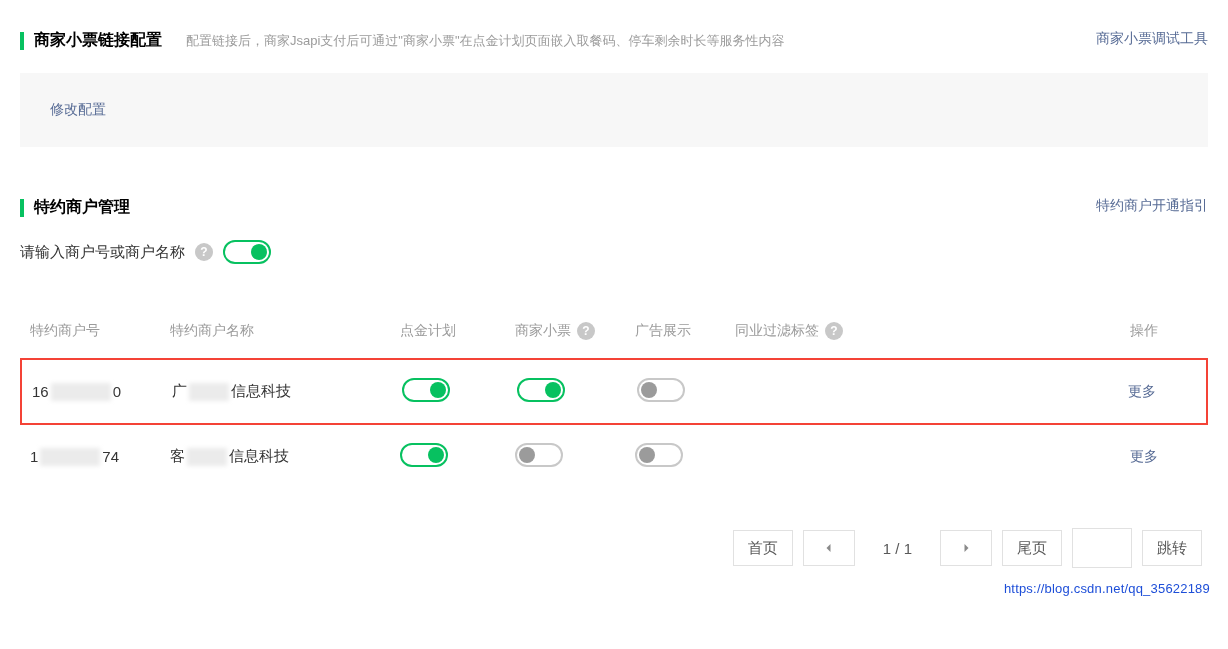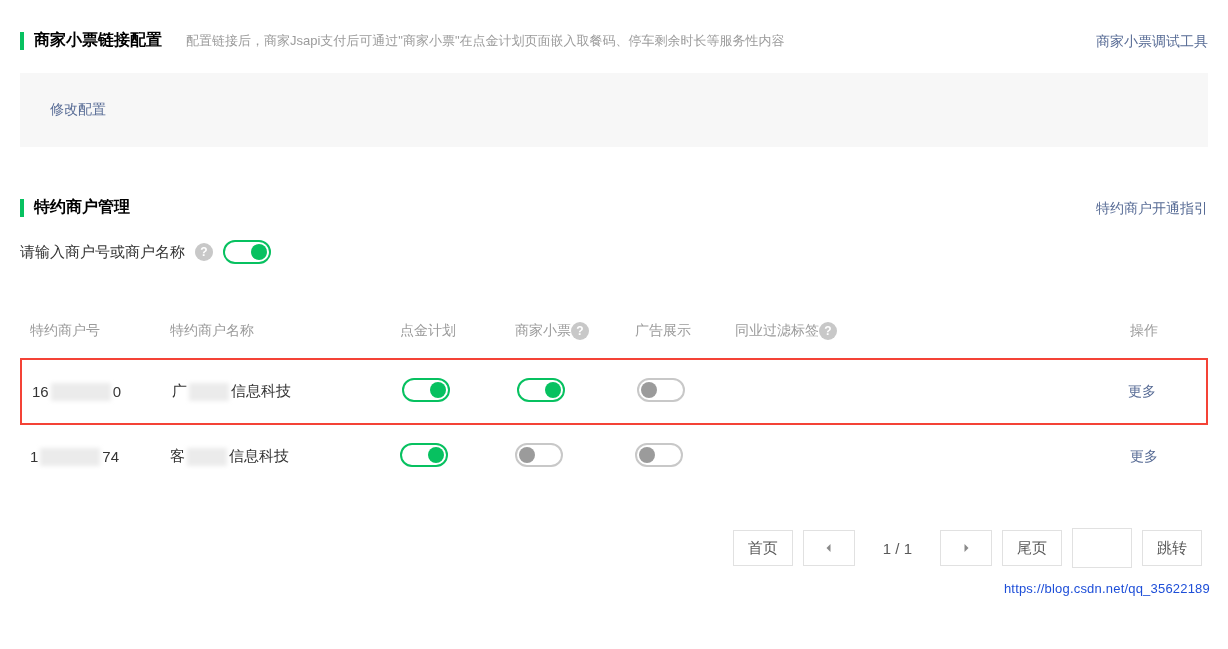--- a/index.html
+++ b/index.html
@@ -7,21 +7,21 @@
       font-family: -apple-system, BlinkMacSystemFont, "PingFang SC", "Microsoft YaHei", sans-serif;
       background: #fff;
       color: #333;
       font-size: 14px;
       width: 1228px;
     }
     .page { padding: 30px 20px 40px 20px; }
 
     .section-header {
       display: flex;
-      align-items: flex-end;
+      align-items: flex-start;
       justify-content: space-between;
       margin-bottom: 22px;
     }
     .section-title-wrap { display: flex; align-items: center; gap: 10px; }
     .green-bar { width: 4px; height: 18px; background: #07c160; }
     .section-title { font-size: 16px; font-weight: 600; color: #000; }
     .section-desc { font-size: 13px; color: #9b9b9b; margin-left: 14px; }
     .link-action { color: #576b95; font-size: 14px; cursor: pointer; }
 
     .callback-box {
@@ -97,21 +97,21 @@
     }
 
     .table { width: 100%; }
     .table-head, .table-row {
       display: grid;
       grid-template-columns: 140px 230px 115px 120px 100px 200px auto;
       align-items: center;
       padding: 18px 10px;
     }
     .table-head { color: #9b9b9b; font-size: 14px; border-bottom: none; }
-    .th-inner { display: flex; align-items: center; gap: 0; }
+    .th-inner { display: flex; align-items: center; gap: 6px; }
     .table-row { font-size: 15px; color: #333; }
     .highlight-wrap { border: 2px solid #f44336; }
     .cell-action { text-align: right; padding-right: 40px; }
     .masked-text { display: flex; align-items: center; }
     .mask-chunk {
       display: inline-block;
       width: 60px; height: 18px;
       background: #ebebeb;
       filter: blur(2px);
       margin: 0 2px;

